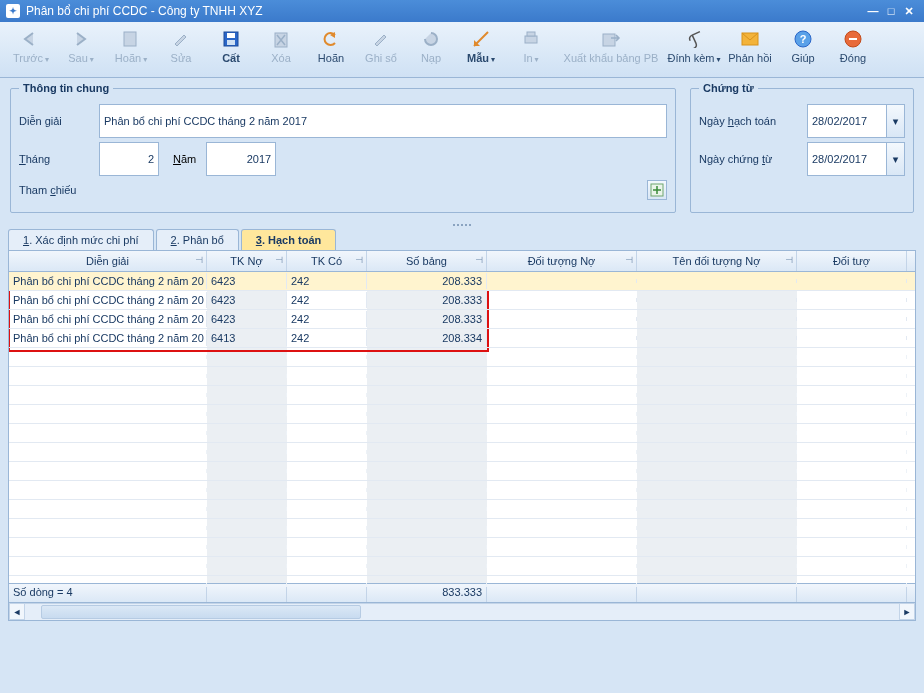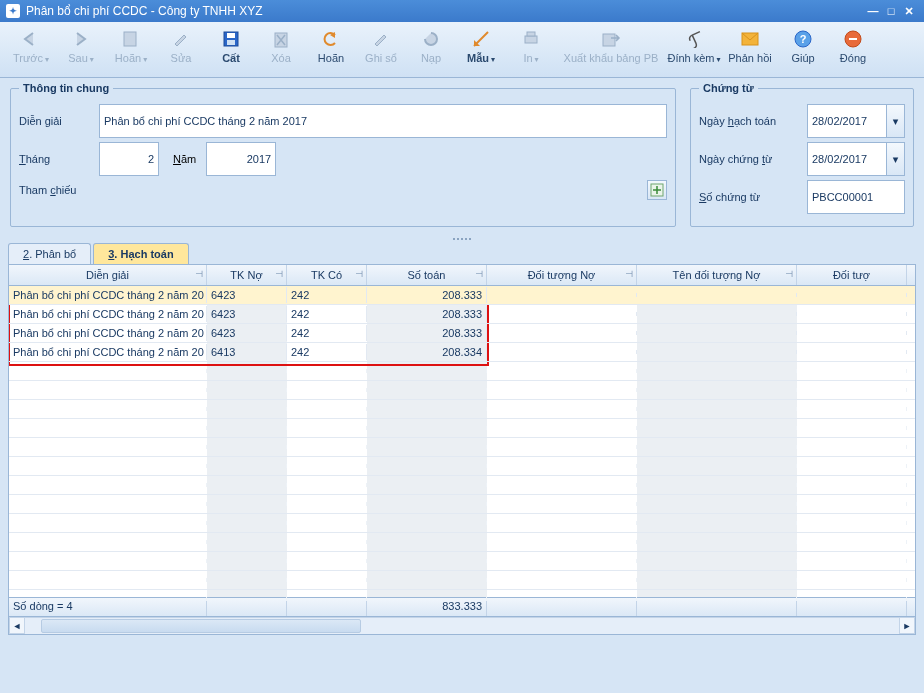--- a/index.html
+++ b/index.html
@@ -252,45 +252,42 @@
           <div class="dd">▾</div>
         </div>
       </div>
       <div class="frow">
         <div class="doc-label">Ngày chứng <span class="ul">t</span>ừ</div>
         <div class="datebox">
           <input type="text" value="28/02/2017" style="">
           <div class="dd">▾</div>
         </div>
       </div>
-      <div class="frow">
-        <div class="doc-label"><span class="ul">S</span>ố chứng từ</div>
-        <input type="text" style="width: 98px;" value="PBCC00001">
-      </div>
     </fieldset>
   </div>
 
   <div class="tabs-wrap">
     <div class="gripper">
         <span></span>
         <span></span>
         <span></span>
         <span></span>
         <span></span>
       </div>
     <div class="tabs">
+      <div class="tab"><span class="ul">1</span>. Xác định mức chi phí</div>
       <div class="tab"><span class="ul">2</span>. Phân bổ</div>
       <div class="tab active"><span class="ul">3</span>. Hạch toán</div>
     </div>
     <div class="grid">
       <div class="ghead">
         <div class="gcol w0"><span>Diễn giải</span><span class="pin">⊣</span></div>
         <div class="gcol w1"><span>TK Nợ</span><span class="pin">⊣</span></div>
         <div class="gcol w2"><span>TK Có</span><span class="pin">⊣</span></div>
-        <div class="gcol w3" style="text-align:center"><span>Số toán</span><span class="pin">⊣</span></div>
+        <div class="gcol w3" style="text-align:center"><span>Số bảng</span><span class="pin">⊣</span></div>
         <div class="gcol w4"><span>Đối tượng Nợ</span><span class="pin">⊣</span></div>
         <div class="gcol w5"><span>Tên đối tượng Nợ</span><span class="pin">⊣</span></div>
         <div class="gcol w6"><span>Đối tượ</span></div>
       </div>
       <div class="gbody" id="gbody">
         <div class="gbody-stripe">
           <div class="stripe" style="left:198px; width:80px;"></div>
           <div class="stripe" style="left:358px; width:120px;"></div>
           <div class="stripe" style="left:628px; width:160px;"></div>
         </div>

